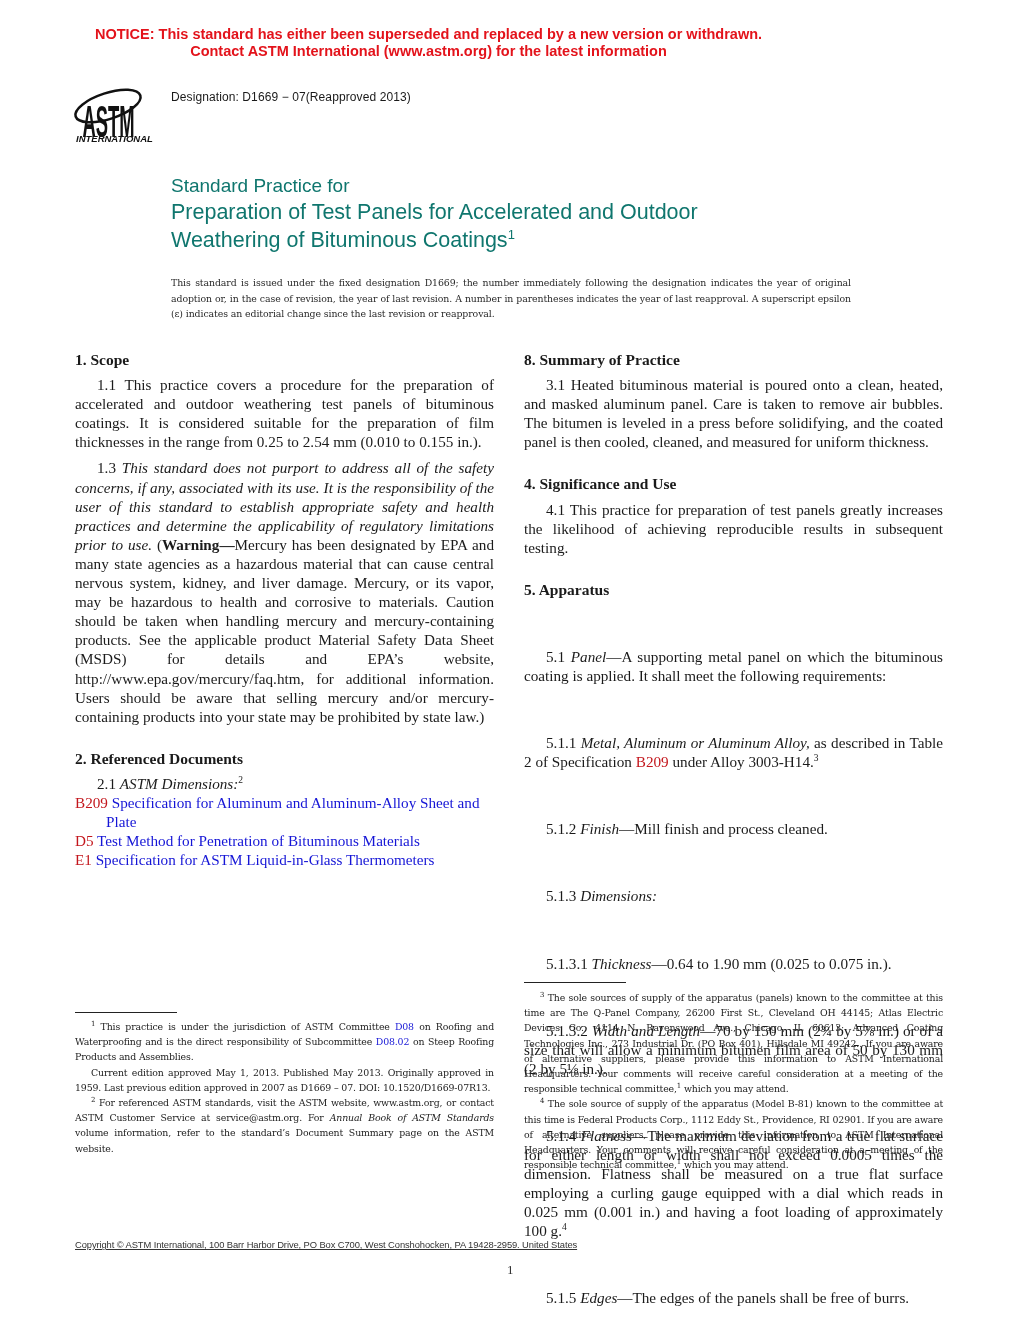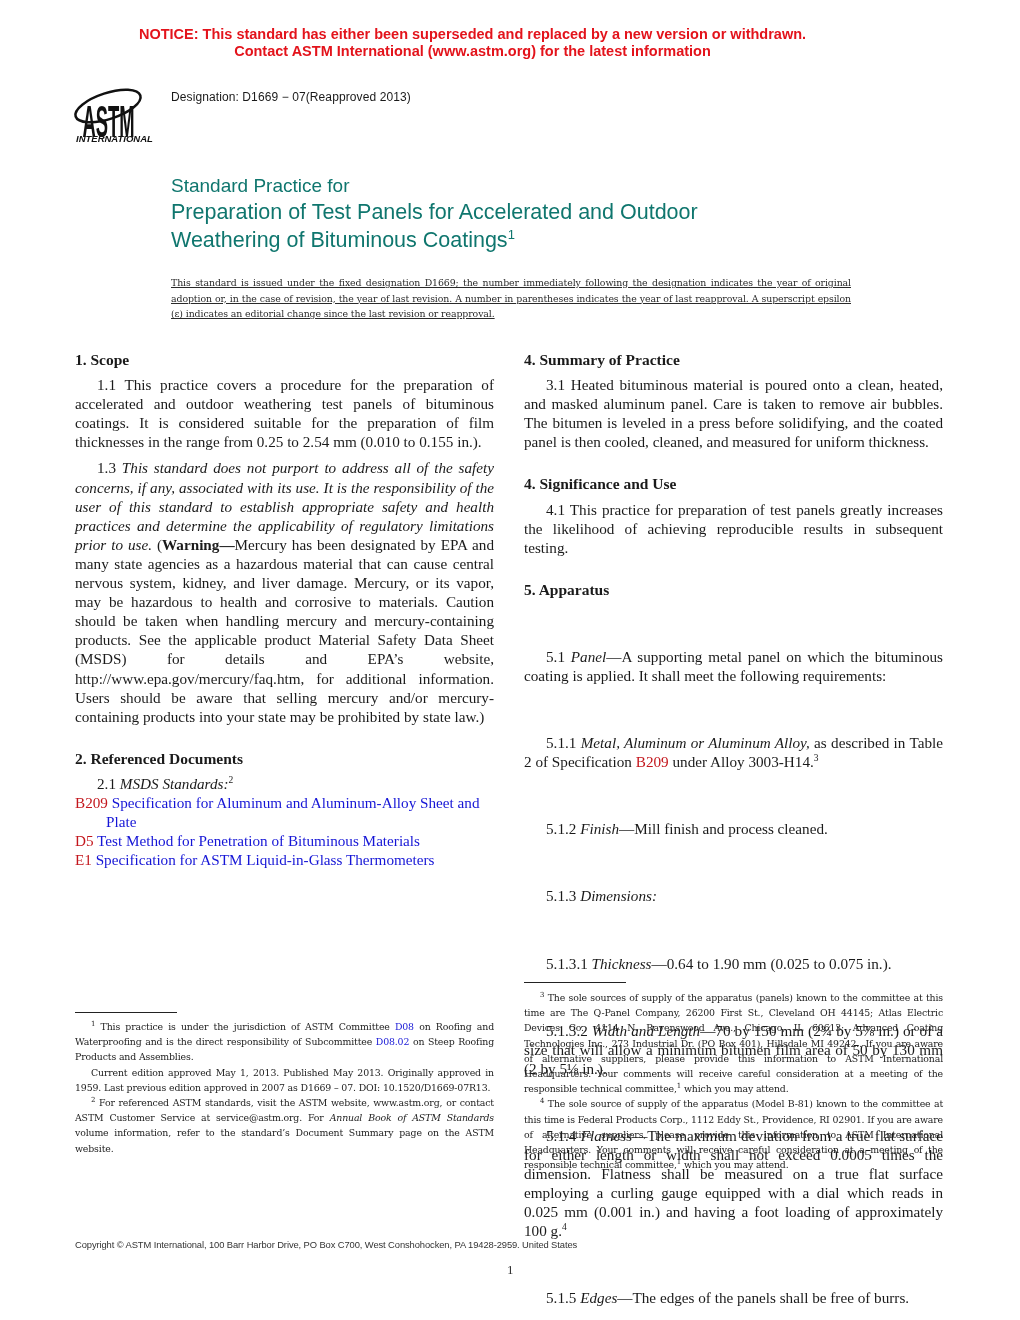--- a/index.html
+++ b/index.html
@@ -1,27 +1,27 @@
 <!DOCTYPE html>
 <html><head>
 <meta charset="utf-8">
 <style>
   html, body { margin: 0; padding: 0; background: #ffffff; }
   body { width: 1020px; height: 1320px; position: relative; overflow: hidden; color: #1a1a1a; }
   .notice { position: absolute; top: 26px; left: 0; width: 857px; text-align: center;
-    font-family: "Liberation Sans", sans-serif; font-weight: bold; font-size: 14.5px; line-height: 17px; color: #e3131b; margin-left: 44px; }
+    font-family: "Liberation Sans", sans-serif; font-weight: bold; font-size: 14.5px; line-height: 17px; color: #e3131b; }
   .logo { position: absolute; left: 68px; top: 76px; width: 92px; height: 68px; }
   .designation { position: absolute; left: 171px; top: 90px; font-family: "Liberation Sans", sans-serif;
     font-size: 12px; color: #1a1a1a; letter-spacing: 0.1px; }
   .title-block { position: absolute; left: 171px; top: 174px; font-family: "Liberation Sans", sans-serif; font-weight: normal; color: #0f766e; }
   .title-pre { font-size: 19px; line-height: 24px; }
   .title-main { font-size: 21.5px; line-height: 28px; }
   .title-main sup { font-size: 13px; vertical-align: 8px; line-height: 0; }
   .issuance { position: absolute; left: 171px; top: 275px; width: 680px; font-family: "DejaVu Serif", serif;
-    font-size: 9.4px; line-height: 15.5px; color: #2a2a2a; text-align: justify; letter-spacing: -0.1px; text-decoration: underline; }
+    font-size: 9.4px; line-height: 15.5px; color: #2a2a2a; text-align: justify; letter-spacing: -0.1px; }
   .col { position: absolute; font-family: "Liberation Serif", serif; font-size: 15.2px; line-height: 19.1px; color: #1a1a1a; }
   .col-left { left: 75px; top: 350px; width: 419px; }
   .col-right { left: 524px; top: 350px; width: 419px; }
   .sec-h { font-weight: bold; font-size: 15.5px; margin: 0 0 6px 0; }
   .para { text-align: justify; text-indent: 22px; margin: 0 0 7px 0; }
   .para.tight { margin-bottom: 0; margin-top: 48px; }
   .para em, .ital { font-style: italic; }
   .gap { height: 16px; }
   .ref-row { padding-left: 31px; text-indent: -31px; margin: 0; }
   .ref-row.first { padding-left: 22px; text-indent: 0; }
@@ -29,21 +29,21 @@
   .ref-title { color: #1515d6; }
   .red { color: #c3161c; }
   .blue { color: #1515d6; }
   sup.fn { font-size: 9.5px; vertical-align: 6px; line-height: 0; }
   .footnotes { position: absolute; font-family: "DejaVu Serif", serif; font-size: 9.4px; line-height: 15.2px; color: #222; text-align: justify; letter-spacing: -0.15px; }
   .fn-left { left: 75px; top: 1019px; width: 419px; }
   .fn-right { left: 524px; top: 990px; width: 419px; }
   .fn-rule { position: absolute; height: 1px; background: #222; width: 102px; }
   .fn-p { text-indent: 16px; margin: 0; }
   .fn-p sup { font-size: 7px; vertical-align: 4px; line-height: 0; }
-  .copyright { position: absolute; left: 75px; top: 1239px; font-family: "Liberation Sans", sans-serif; font-size: 9.4px; color: #333; letter-spacing: -0.1px; }
+  .copyright { position: absolute; left: 75px; top: 1239px; font-family: "Liberation Sans", sans-serif; font-size: 9.4px; color: #333; letter-spacing: -0.1px; text-decoration: underline; }
   .page-num { position: absolute; left: 507px; top: 1262px; font-family: "Liberation Serif", serif; font-size: 13px; color: #333; }
 </style>
 </head>
 <body>
 
 <div class="notice">
   <div>NOTICE: This standard has either been superseded and replaced by a new version or withdrawn.</div>
   <div>Contact ASTM International (www.astm.org) for the latest information</div>
 </div>
 
@@ -67,28 +67,28 @@
 
 <div class="issuance">This standard is issued under the fixed designation D1669; the number immediately following the designation indicates the year of original adoption or, in the case of revision, the year of last revision. A number in parentheses indicates the year of last reapproval. A superscript epsilon (ε) indicates an editorial change since the last revision or reapproval.</div>
 
 <div class="col col-left">
   <div class="sec-h">1.  Scope</div>
   <p class="para">1.1  This practice covers a procedure for the preparation of accelerated and outdoor weathering test panels of bituminous coatings. It is considered suitable for the preparation of film thicknesses in the range from 0.25 to 2.54 mm (0.010 to 0.155 in.).</p>
   <p class="para"><span>1.3 </span><em>This standard does not purport to address all of the safety concerns, if any, associated with its use. It is the responsibility of the user of this standard to establish appropriate safety and health practices and determine the applicability of regulatory limitations prior to use.</em><span> (</span><b>Warning—</b><span>Mercury has been designated by EPA and many state agencies as a hazardous material that can cause central nervous system, kidney, and liver damage. Mercury, or its vapor, may be hazardous to health and corrosive to materials. Caution should be taken when handling mercury and mercury-containing products. See the applicable product Material Safety Data Sheet (MSDS) for details and EPA’s website, http://www.epa.gov/mercury/faq.htm, for additional information. Users should be aware that selling mercury and/or mercury-containing products into your state may be prohibited by state law.)</span></p>
 
   <div class="gap"></div>
   <div class="sec-h">2.  Referenced Documents</div>
-  <p class="ref-row first"><span>2.1 </span><em>MSDS Standards:</em><sup class="fn">2</sup></p>
+  <p class="ref-row first"><span>2.1 </span><em>ASTM Dimensions:</em><sup class="fn">2</sup></p>
   <p class="ref-row"><span class="ref-code">B209</span> <span class="ref-title">Specification for Aluminum and Aluminum-Alloy Sheet and Plate</span></p>
   <p class="ref-row"><span class="ref-code">D5</span> <span class="ref-title">Test Method for Penetration of Bituminous Materials</span></p>
   <p class="ref-row"><span class="ref-code">E1</span> <span class="ref-title">Specification for ASTM Liquid-in-Glass Thermometers</span></p>
 </div>
 
 <div class="col col-right">
-  <div class="sec-h">4.  Summary of Practice</div>
+  <div class="sec-h">8.  Summary of Practice</div>
   <p class="para">3.1  Heated bituminous material is poured onto a clean, heated, and masked aluminum panel. Care is taken to remove air bubbles. The bitumen is leveled in a press before solidifying, and the coated panel is then cooled, cleaned, and measured for uniform thickness.</p>
   <div class="gap"></div>
   <div class="sec-h">4.  Significance and Use</div>
   <p class="para">4.1  This practice for preparation of test panels greatly increases the likelihood of achieving reproducible results in subsequent testing.</p>
   <div class="gap"></div>
   <div class="sec-h">5.  Apparatus</div>
   <p class="para tight"><span>5.1 </span><em>Panel</em><span>—A supporting metal panel on which the bituminous coating is applied. It shall meet the following requirements:</span></p>
   <p class="para tight"><span>5.1.1 </span><em>Metal, Aluminum or Aluminum Alloy,</em><span> as described in Table 2 of Specification </span><span class="red">B209</span><span> under Alloy 3003-H14.</span><sup class="fn">3</sup></p>
   <p class="para tight"><span>5.1.2 </span><em>Finish</em><span>—Mill finish and process cleaned.</span></p>
   <p class="para tight"><span>5.1.3 </span><em>Dimensions:</em></p>

